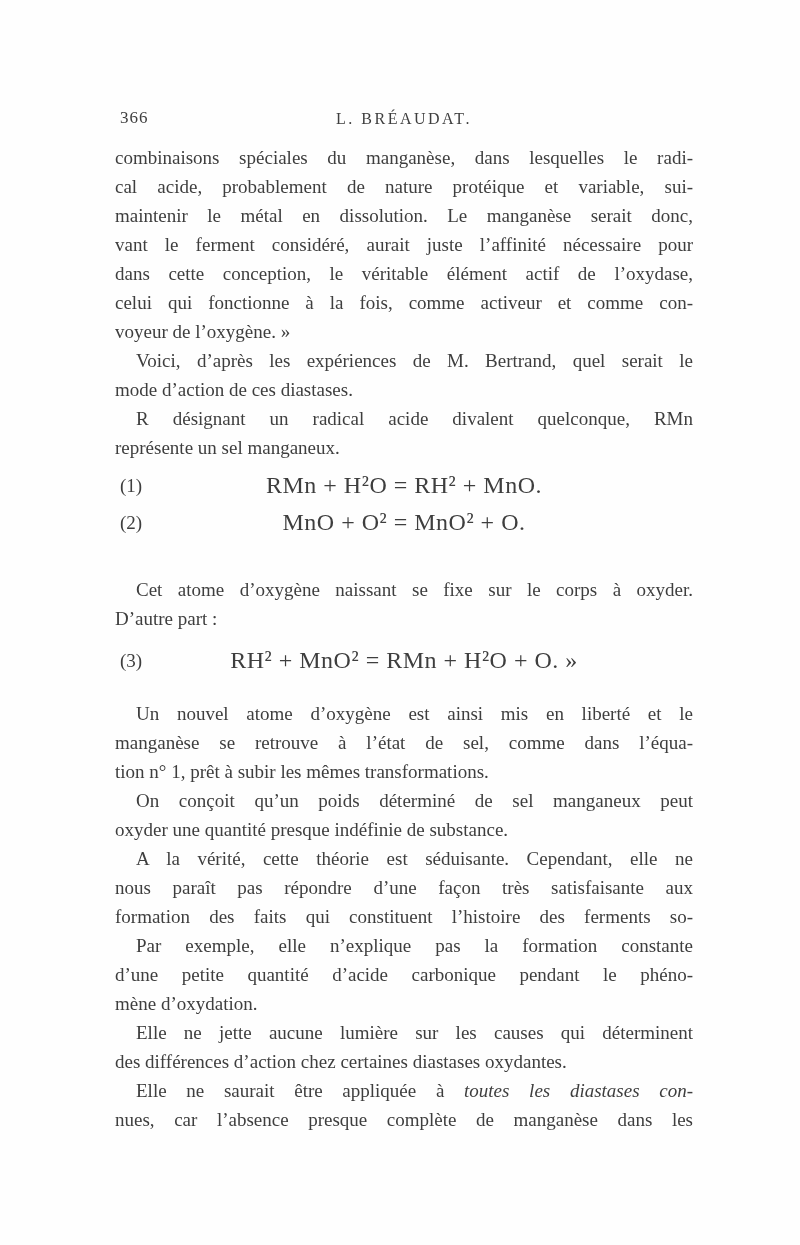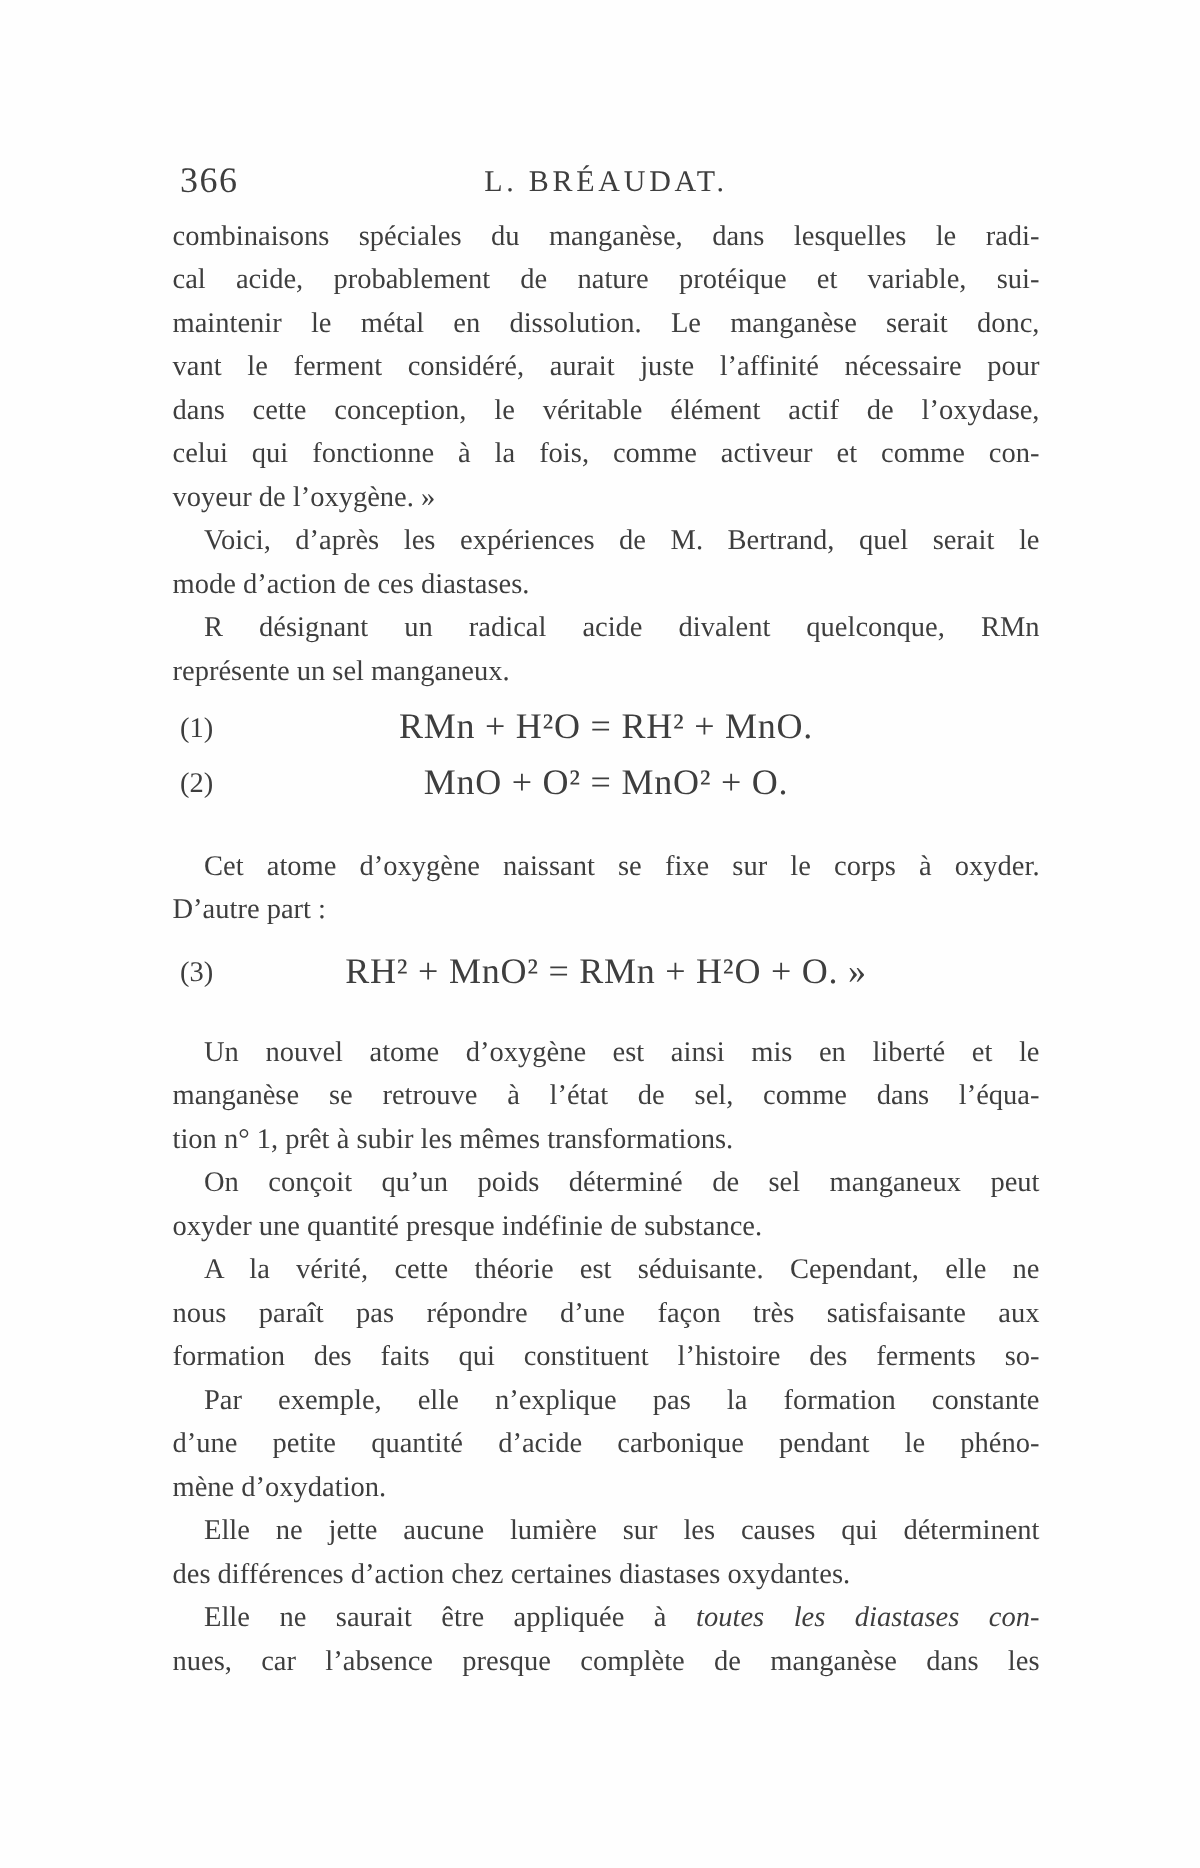--- a/index.html
+++ b/index.html
@@ -24,30 +24,30 @@
   }
   .running-header {
     position: relative;
     height: 26px;
     margin-bottom: 9px;
   }
   .page-number {
     position: absolute;
     left: 5px;
     top: 0;
-    font-size: 24px;
+    font-size: 17px;
     letter-spacing: 1px;
   }
   .running-title {
     position: absolute;
     left: 0;
     right: 0;
     top: 2px;
     text-align: center;
-    font-size: 20px;
+    font-size: 16px;
     letter-spacing: 2.5px;
   }
   .body-text {
     font-size: 19px;
     line-height: 29px;
   }
   .line {
     text-align: justify;
     text-align-last: justify;
     white-space: normal;
@@ -70,21 +70,21 @@
     font-size: 19px;
   }
   .equation .eq-formula {
     display: block;
     text-align: center;
     font-size: 24px;
     letter-spacing: 0.5px;
   }
   .eq-first { margin-top: 9px; }
   .eq-second { margin-top: 8px; }
-  .after-eq-pair { margin-top: 26px; }
+  .after-eq-pair { margin-top: 38px; }
   .eq-third { margin-top: 13px; }
   .after-eq-third { margin-top: 24px; }
   .italic { font-style: italic; }
 </style>
 </head>
 <body>
 
 <div class="page">
   <div class="column">
 

